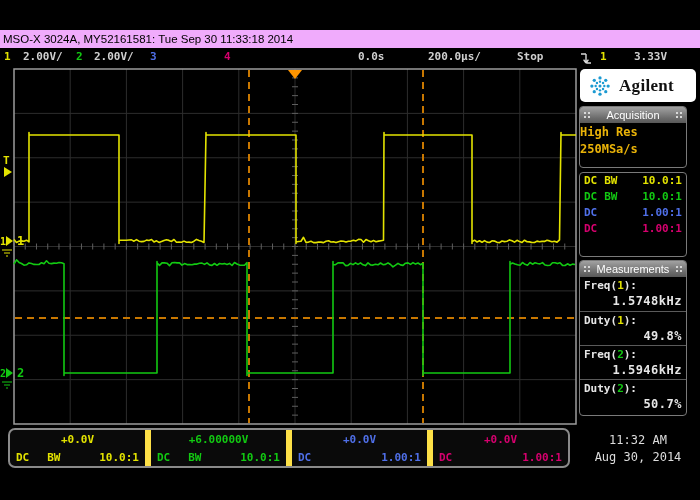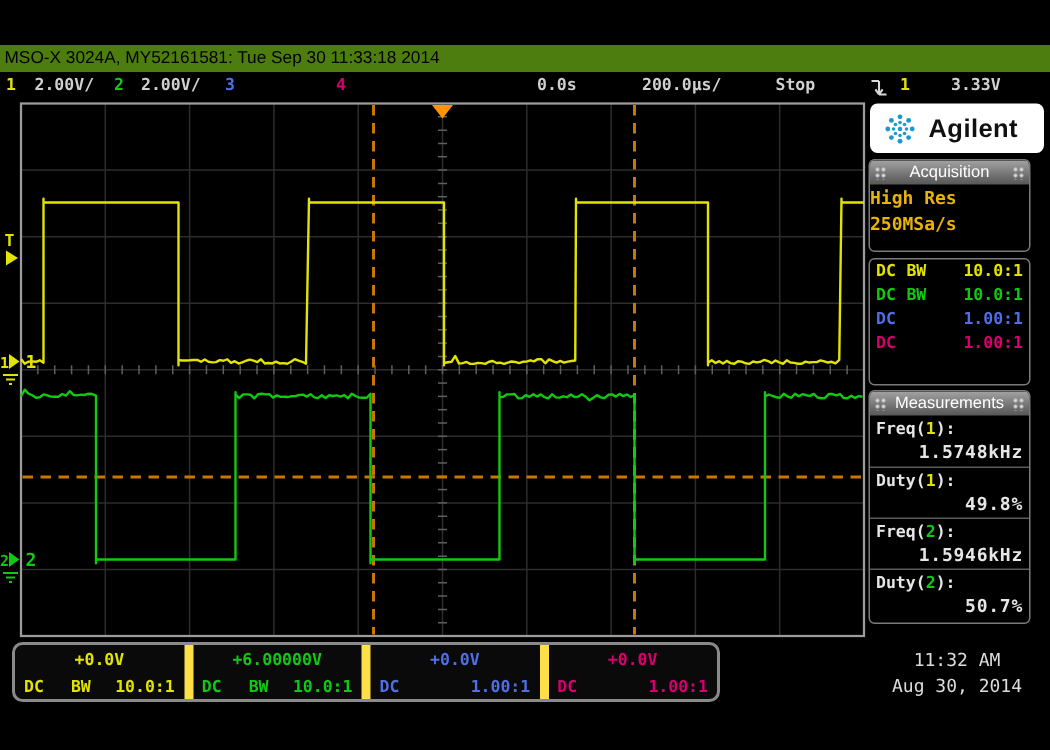--- a/index.html
+++ b/index.html
@@ -2,59 +2,59 @@
 <html><head>
 <meta charset="utf-8">
 <style>
   html,body{margin:0;padding:0;background:#000;}
   #screen{position:relative;width:700px;height:500px;background:#000;overflow:hidden;
           font-family:"DejaVu Sans Mono",monospace;}
   
   .c1{color:#e3e300;} .c2{color:#12c912;} .c3{color:#4f6fe8;} .c4{color:#d6006e;}
 
   
-  .titlebar{position:absolute;left:0;top:30px;width:700px;height:18px;background:#4d7c0f;
+  .titlebar{position:absolute;left:0;top:30px;width:700px;height:18px;background:#f0abfc;
             color:#000;font-family:"Liberation Sans",sans-serif;font-size:11.5px;
             line-height:18px;padding-left:3px;box-sizing:border-box;}
 
   
   .toolbar{position:absolute;left:0;top:48px;width:700px;height:19px;background:#000;}
   .toolbar span{position:absolute;top:2px;font-size:11px;font-weight:bold;white-space:pre;}
   .tnum{font-size:12px;}
   .tval{color:#d0d0d0;}
   .tr-icon{position:absolute;left:579px;top:3px;}
 
   
   #plot-svg{position:absolute;left:0;top:67px;}
 
   
   .agilent-box{position:absolute;left:580px;top:69px;width:116px;height:33px;background:#fff;
                border-radius:5px;display:flex;align-items:center;}
-  .agilent-name{font-family:Liberation Sans, sans-serif;font-weight:bold;font-size:17px;
+  .agilent-name{font-family:Liberation Serif, serif;font-weight:bold;font-size:17px;
                 color:#101010;margin-left:4px;letter-spacing:0.3px;}
   .panel{position:absolute;left:579px;width:108px;background:#000;border:1px solid #7a7a7a;
          border-radius:4px;overflow:hidden;box-sizing:border-box;}
   .panel-header{position:relative;height:16px;background:linear-gradient(180deg,#a2a2a2,#6b6b6b 70%,#585858);
                 color:#fff;font-family:"Liberation Sans",sans-serif;font-size:11px;
                 text-align:center;line-height:16px;}
   .grip{position:absolute;top:4px;width:8px;height:9px;
         background-image:radial-gradient(#d8d8d8 1px,transparent 1.3px);
         background-size:4px 4px;}
   .grip.gl{left:3px;} .grip.gr{right:3px;}
   .acq-line{color:#eab308;font-size:12px;font-weight:bold;text-align:left;line-height:15px;margin-top:2px;}
   .ch-row{height:16px;line-height:16px;font-size:11px;font-weight:bold;display:flex;padding:0 4px;}
   .ch-row .bw{margin-left:7px;}
   .ch-row .probe{margin-left:auto;}
   .m-row{height:34px;box-sizing:border-box;padding:1px 4px 0 4px;}
   .m-row + .m-row{border-top:1px solid #5a5a5a;}
   .m-label{color:#e6e6e6;font-size:11px;font-weight:bold;line-height:15px;}
   .m-value{color:#e6e6e6;font-size:12px;font-weight:bold;text-align:right;line-height:16px;letter-spacing:0.5px;}
 
   
-  .bottombar{position:absolute;left:8px;top:428px;width:472px;height:40px;box-sizing:border-box;
+  .bottombar{position:absolute;left:8px;top:428px;width:562px;height:40px;box-sizing:border-box;
              border:2px solid #8a8a8a;border-radius:7px;display:flex;background:#0a0a0a;}
   .bbox{flex:1;padding-top:2px;}
   .bbox + .bbox{border-left:6px solid #fde047;}
   .b-val{text-align:center;font-size:11px;font-weight:bold;line-height:16px;}
   .b-line{display:flex;font-size:11px;font-weight:bold;line-height:16px;margin-top:2px;}
   .b-cpl{margin-left:6px;} .b-bw{margin-left:18px;} .b-probe{margin-left:auto;margin-right:6px;}
 
   .datetime{position:absolute;left:576px;top:432px;width:124px;text-align:center;
             color:#dcdcdc;font-size:12px;line-height:17px;}
 </style>

